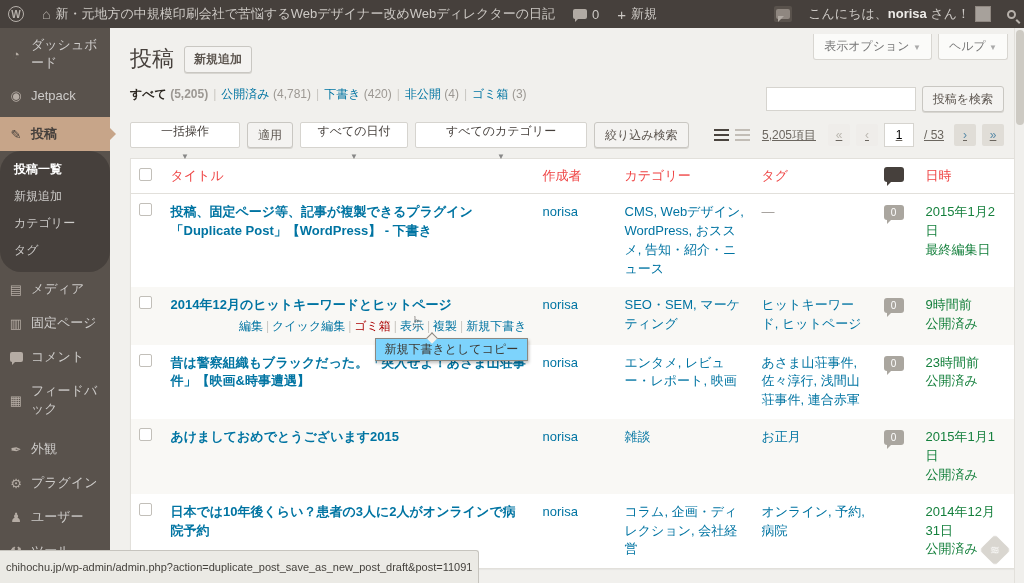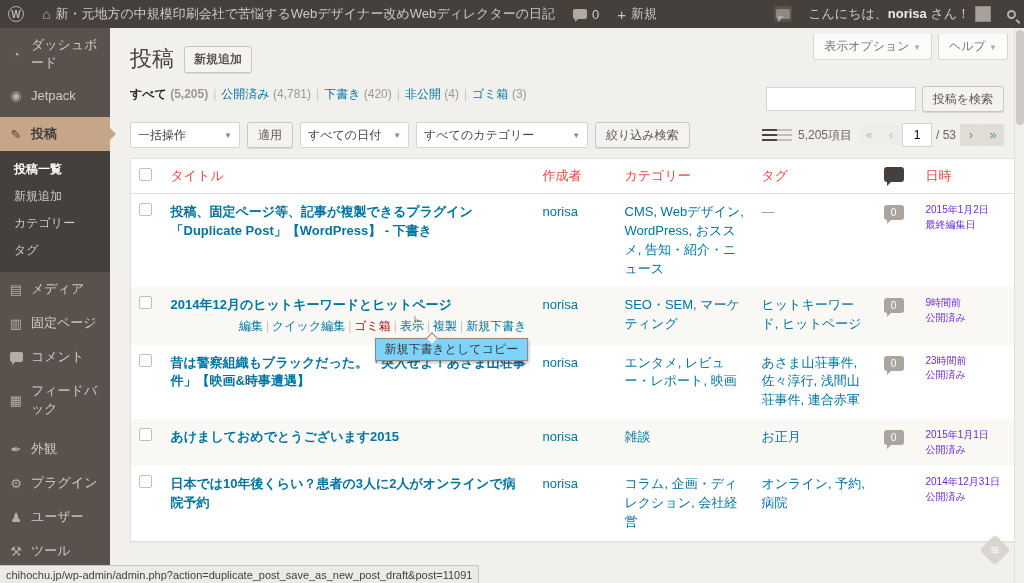--- a/index.html
+++ b/index.html
@@ -31,21 +31,21 @@
   
   #sidebar { position:fixed; top:28px; left:0; bottom:0; width:110px; background:#59524c; z-index:40; }
   .menu-item { display:flex; align-items:center; gap:7px; padding:8px 8px; font-size:13px;
     color:#cdcbc9; position:relative; cursor:pointer; }
   .menu-item .mi-icon { width:16px; text-align:center; color:#b5aca4; font-size:13px; flex:0 0 16px; }
   .menu-item.current { background:#c7a589; color:#46403c; font-weight:bold; }
   .menu-item.current .mi-icon { color:#46403c; }
   .menu-item.current::after { content:""; position:absolute; right:-6px; top:50%; margin-top:-6px;
     border:6px solid transparent; border-left-color:#c7a589; border-right:none; }
   .menu-sep { height:6px; }
-  #submenu { background:#46403c; padding:5px 0 8px 0; }
+  #submenu { background:#46403c; padding:5px 0 8px 0;border-radius:21px; }
   .submenu-item { padding:5px 8px 5px 14px; font-size:12px; color:#cdcbc9; cursor:pointer; }
   .submenu-item.current { color:#ffffff; font-weight:bold; }
   .mini-bubble { display:inline-block; width:13px; height:10px; background:#b5aca4; border-radius:2px; position:relative; }
   .mini-bubble::after { content:""; position:absolute; left:2px; bottom:-3px; border:3px solid transparent; border-top-color:#b5aca4; border-left-color:#b5aca4; }
 
   
   #content { position:absolute; left:110px; top:28px; right:0; bottom:0; padding:8px 20px 0 20px; }
   #screen-meta { position:absolute; top:6px; right:16px; display:flex; gap:6px; }
   .meta-tab { background:#fbfbf9; border:1px solid #d8d6d1; border-top:none; border-radius:0 0 3px 3px;
     padding:4px 10px; font-size:12px; color:#777; cursor:pointer; }
@@ -65,23 +65,23 @@
   .search-box { display:flex; gap:6px; align-items:center; }
   .search-box input { width:150px; height:24px; border:1px solid #d6d4cf; background:#fff; padding:0 5px; font-size:12px; }
   .button-secondary { background:#f4f3f1; border:1px solid #c9c7c2; border-radius:3px; height:26px;
     padding:0 10px; font-size:12px; color:#5c554f; box-shadow:0 1px 0 #d8d6d1; cursor:pointer;
     font-family:inherit; }
 
   .tablenav { display:flex; justify-content:space-between; align-items:center; margin-top:10px; }
   .tablenav-left { display:flex; gap:7px; align-items:center; }
   .fake-select { background:#fff; border:1px solid #d6d4cf; border-radius:2px; height:26px; min-width:110px;
     display:inline-flex; align-items:center; justify-content:space-between; padding:0 7px; gap:12px;
-    font-size:12px; color:#46403c; cursor:pointer; }
+    font-size:12px; color:#46403c; cursor:pointer;flex-direction:column; }
   .fake-select .chev { font-size:8px; color:#888; }
-  .tablenav-right { display:flex; align-items:center; font-size:12px; color:#6b665f; }
+  .tablenav-right { display:flex; align-items:center; gap:6px; font-size:12px; color:#6b665f;text-decoration:underline; }
   .view-icon { width:15px; height:13px; display:inline-block;
     background:repeating-linear-gradient(to bottom, currentColor 0 2px, transparent 2px 5px); cursor:pointer; }
   .view-icon.active { color:#4a443e; }
   .view-icon.inactive { color:#c2bdb6; }
   .displaying-num { margin:0 6px; }
   .page-btn { width:22px; height:22px; border-radius:2px; display:inline-flex; align-items:center;
     justify-content:center; font-size:12px; cursor:pointer; }
   .page-btn.disabled { background:#efedea; color:#bcb8b1; cursor:default; }
   .page-btn.enabled { background:#e0ddd7; color:#5b8ca8; }
   .paging-input { width:30px; height:24px; border:1px solid #d6d4cf; text-align:center; font-size:12px; background:#fff; }
@@ -98,40 +98,40 @@
   .cb { width:13px; height:13px; border:1px solid #c2bfb9; background:#fff; display:inline-block; border-radius:2px; cursor:pointer; }
   a.row-title { color:#0074a2; font-weight:bold; }
   td a { color:#0074a2; }
   .dash { color:#9c9893; }
   .comment-bubble { display:inline-block; min-width:20px; height:15px; background:#aaa69f; border-radius:3px;
     color:#fff; font-size:10px; text-align:center; line-height:15px; position:relative; padding:0 3px; }
   .comment-bubble::after { content:""; position:absolute; left:3px; bottom:-4px; border:4px solid transparent;
     border-top-color:#aaa69f; border-left-color:#aaa69f; }
   .header-bubble { background:#46403c; }
   .header-bubble::after { border-top-color:#46403c; border-left-color:#46403c; }
-  .date-col { color:#6d28d9; font-size:10px; }
+  .date-col { color:#15803d; font-size:13px; }
   .row-actions { font-size:12px; margin-top:3px;text-align:right; }
   .row-actions .sep { color:#c9c6c1; margin:0 3px; }
   .row-actions a { color:#0074a2; }
   .row-actions a.trash { color:#a00; }
   .title-cell { position:relative; }
 
   
   .tooltip { position:absolute; left:212px; top:-7px; background:#7dd3fc; border:1px solid #8c8880;
     box-shadow:1px 2px 3px rgba(0,0,0,.25); font-size:12px; color:#3c3832; padding:2px 9px;
     white-space:nowrap; z-index:20; }
   .tooltip .notch { position:absolute; top:-5px; left:52px; width:8px; height:8px; background:#f4f2ec;
     border-left:1px solid #8c8880; border-top:1px solid #8c8880; transform:rotate(45deg); }
   .cursor-hand { position:absolute; left:247px; top:24px; font-size:15px; color:#2f2c28;
     transform:rotate(-90deg); text-shadow:0 0 2px #fff; z-index:21; }
 
   
   #statusbar { position:fixed; left:0; bottom:0; height:18px; background:#ebeae5;
     border-top:1px solid #c6c4be; border-right:1px solid #c6c4be; border-radius:0 3px 0 0;
-    font-size:11px; color:#45423d; display:flex; align-items:center; padding:8px 6px; z-index:60;
+    font-size:11px; color:#45423d; display:flex; align-items:center; padding:16px 6px; z-index:60;
     font-family:"Liberation Sans","DejaVu Sans",sans-serif; white-space:nowrap; }
   #watermark { position:fixed; right:18px; bottom:22px; width:22px; height:22px; background:#d9d6d0;
     border-radius:4px; transform:rotate(45deg); display:flex; align-items:center; justify-content:center; z-index:55; }
   #watermark span { transform:rotate(-45deg); color:#fdfdfc; font-size:12px; }
   #scrollbar { position:fixed; right:0; top:28px; bottom:0; width:10px; background:#f0efec;
     border-left:1px solid #e2e0db; z-index:45; }
   #scroll-thumb { position:absolute; top:2px; left:1px; width:8px; height:95px; background:#cdcac3; border-radius:4px; }
 </style>
 </head>
 <body>

